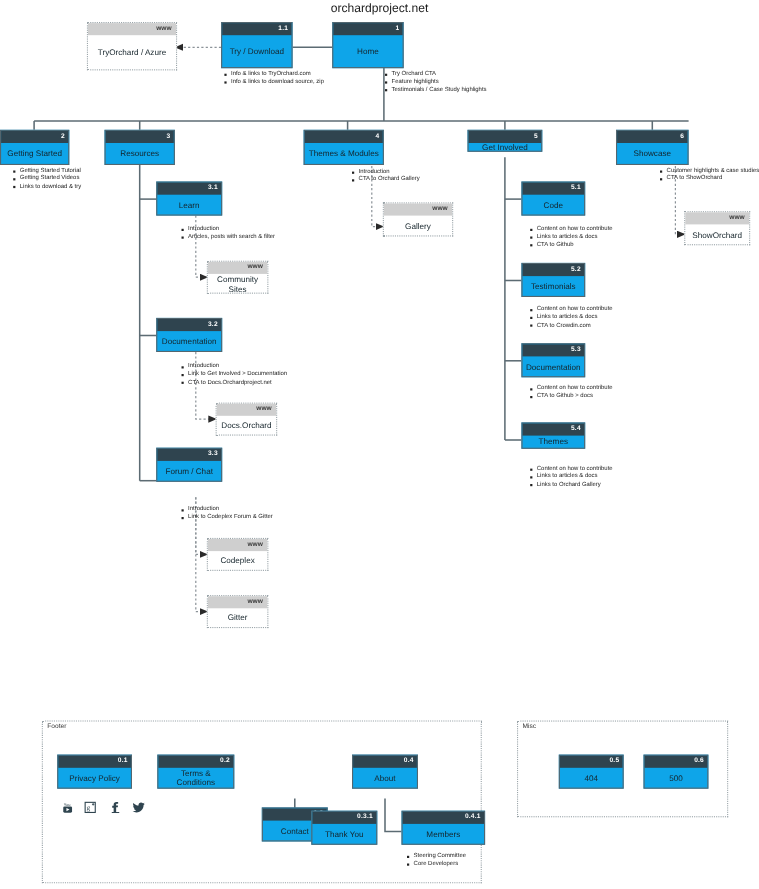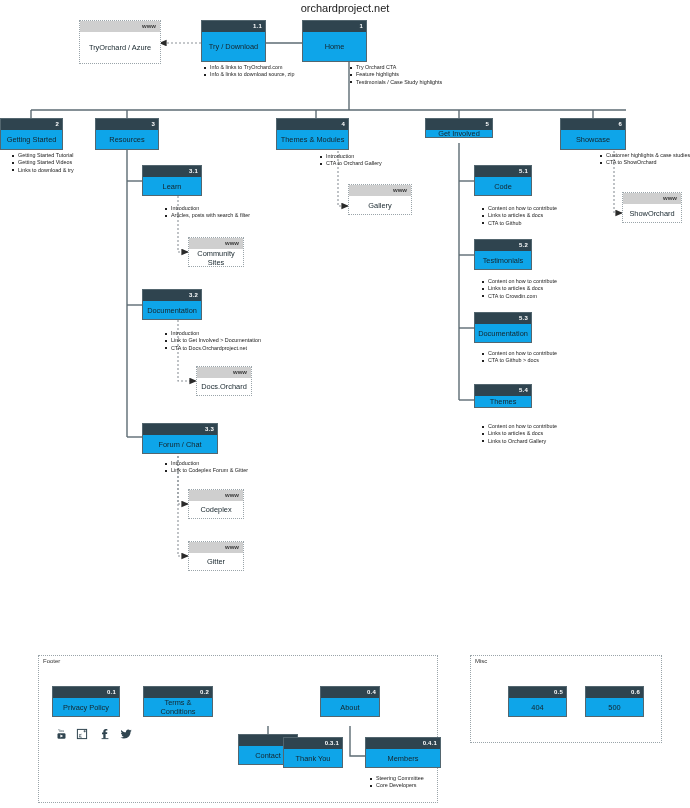--- a/index.html
+++ b/index.html
@@ -275,21 +275,21 @@
     <div class="b">Link to Get Involved &gt; Documentation</div>
     <div class="b">CTA to Docs.Orchardproject.net</div>
   </div>
   <div class="ext" style="left:196px;top:366px;width:56px;height:30px;">
     <div class="bar">
       <span class="num">www</span>
     </div>
     <div class="title">Docs.Orchard</div>
   </div>
 
-  <div class="node" style="left:142px;top:423px;width:76px;height:31px;">
+  <div class="node" style="left:142px;top:407px;width:60px;height:31px;">
     <div class="bar">
       <span class="num">3.3</span>
     </div>
     <div class="title">Forum / Chat</div>
   </div>
   <div class="notes" style="left:165px;top:460px;">
     <div class="b">Introduction</div>
     <div class="b">Link to Codeplex Forum &amp; Gitter</div>
   </div>
   <div class="ext" style="left:188px;top:489px;width:56px;height:30px;">

